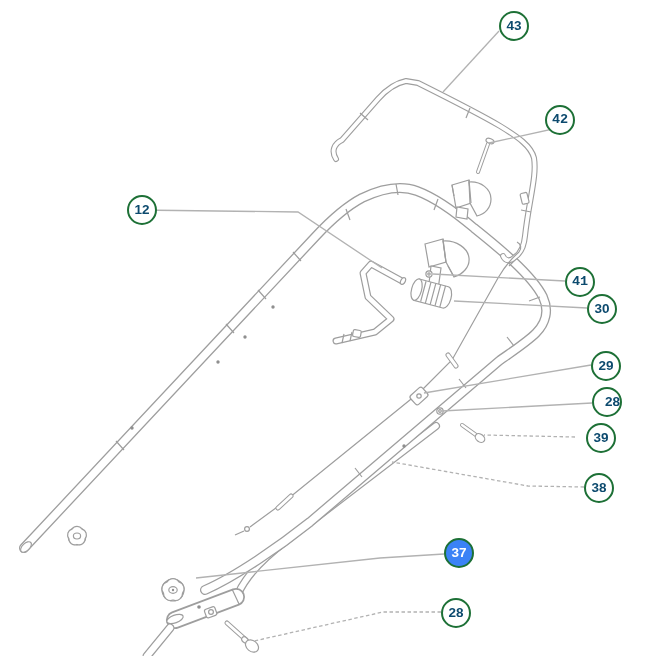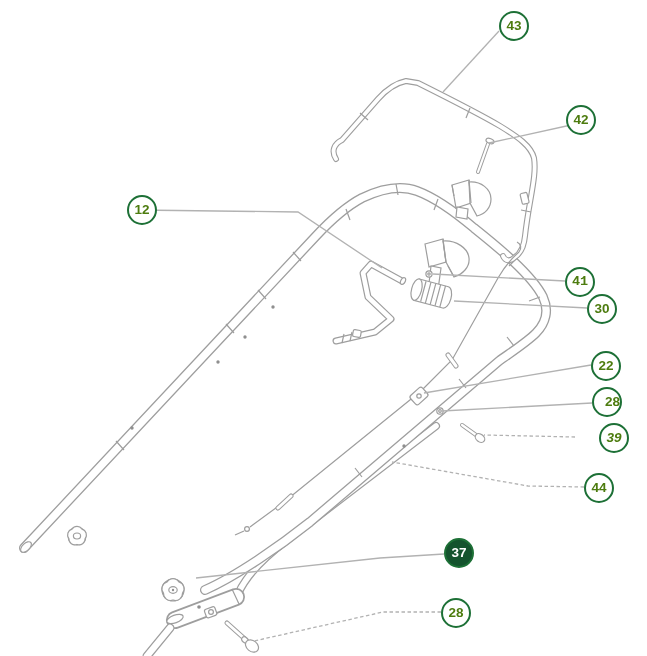--- a/index.html
+++ b/index.html
@@ -24,24 +24,24 @@
   .t18o{fill:none;stroke:#9e9e9e;stroke-width:18;stroke-linecap:round;}
   .t18i{fill:none;stroke:#fff;stroke-width:14.6;stroke-linecap:round;}
   .ln{fill:none;stroke:#9e9e9e;stroke-width:1.2;}
   .fillw{fill:#fff;stroke:#9e9e9e;stroke-width:1.2;}
   .dot{fill:#8f8f8f;stroke:none;}
   .leader{fill:none;stroke:#b2b2b2;stroke-width:1.3;}
   .leader.dashed{stroke-dasharray:3.5 2.5;}
   .callout{
     position:absolute;width:30px;height:30px;border-radius:50%;
     box-sizing:border-box;border:2.6px solid #1d7036;background:#fff;
-    color:#4d7c0f;font-weight:bold;font-size:13.5px;line-height:25px;
+    color:#0c4a6e;font-weight:bold;font-size:13.5px;line-height:25px;
     text-align:center;cursor:pointer;user-select:none;
   }
-  .callout.highlighted{background:#14532d;color:#fff;}
+  .callout.highlighted{background:#3b82f6;color:#fff;}
 </style>
 </head>
 <body>
 
 <div class="stage" id="stage">
   <svg id="art" width="647" height="656" viewBox="0 0 647 656">
 
     <g>
       <path class="t8o" d="M 436,426 L 286,541 C 262,559 246,576 238,594"></path>
       <path class="t8i" d="M 436,426 L 286,541 C 262,559 246,576 238,594"></path>
@@ -174,23 +174,23 @@
         <polyline points="591,365 424,393" class="leader"></polyline>
         <polyline points="592,403 442,411" class="leader"></polyline>
         <polyline points="575,437 484,435" class="leader dashed"></polyline>
         <polyline points="584,487 528,486 392,462" class="leader dashed"></polyline>
         <polyline points="444,554 380,558 196,578" class="leader"></polyline>
         <polyline points="441,612 383,612 254,641" class="leader dashed"></polyline>
       </g>
   </svg>
 
 <div class="callout" style="left: 499px; top: 11px;">43</div>
-    <div class="callout" style="left: 566px; top: 105px;">42</div>
+    <div class="callout" style="left: 545px; top: 105px; font-family: Liberation Mono, monospace;">42</div>
     <div class="callout" style="left: 107px; top: 195px; margin-left: 20px;">12</div>
     <div class="callout" style="left: 565px; top: 267px; font-family: Liberation Mono, monospace;">41</div>
     <div class="callout" style="left: 587px; top: 294px;">30</div>
-    <div class="callout" style="left: 591px; top: 351px;">22</div>
+    <div class="callout" style="left: 591px; top: 351px;">29</div>
     <div class="callout" style="left: 592px; top: 387px; text-align: right;">28</div>
-    <div class="callout" style="left: 599px; top: 423px; font-style: italic;">39</div>
-    <div class="callout" style="left: 584px; top: 473px;">44</div>
+    <div class="callout" style="left: 586px; top: 423px;">39</div>
+    <div class="callout" style="left: 584px; top: 473px;">38</div>
     <div class="callout highlighted" style="left: 444px; top: 538px;">37</div>
     <div class="callout" style="left: 441px; top: 598px;">28</div>
   </div>
 
 </body></html>

